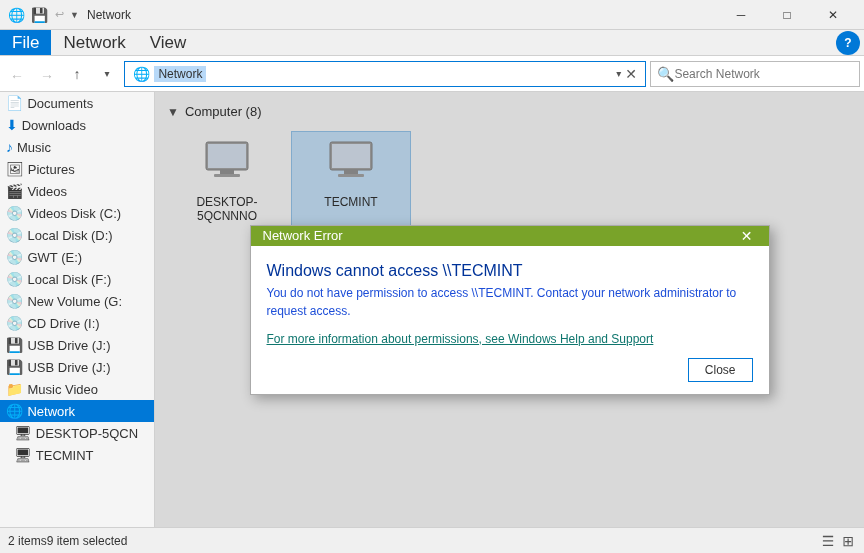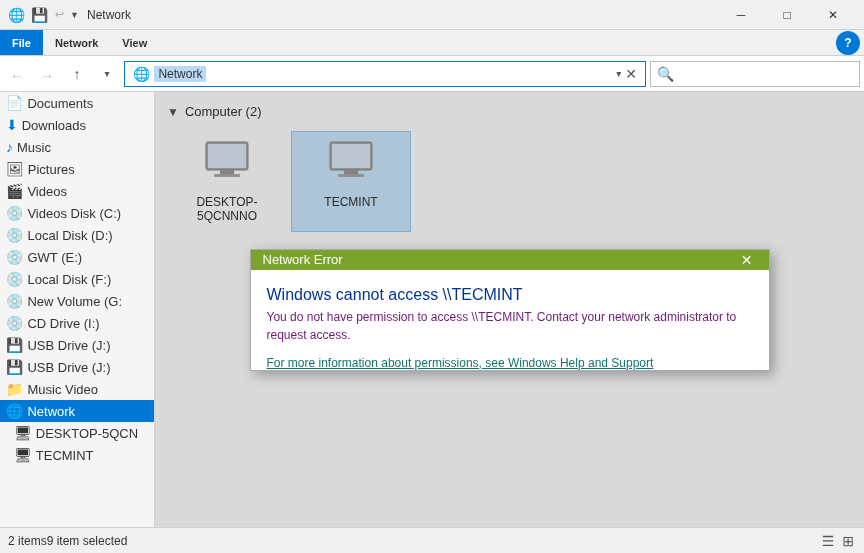--- a/index.html
+++ b/index.html
@@ -30,24 +30,23 @@
       background: #f0f0f0;
       border-bottom: 1px solid #d0d0d0;
       display: flex;
       align-items: center;
     }
     .ribbon-tab {
       padding: 0 12px;
       height: 100%;
       display: flex;
       align-items: center;
-      font-size: 11px;
+      font-size: 17px;
       cursor: pointer;
       color: #333;
-      font-weight: bold;
     }
     .ribbon-tab.active {
       background: #0078d7;
       color: #fff;
     }
     .ribbon-help {
       margin-left: auto;
       width: 24px; height: 24px;
       background: #0078d7;
       color: #fff;
@@ -225,21 +224,21 @@
     .modal-body {
       padding: 16px 16px 0 16px;
     }
     .modal-title-text {
       font-size: 16px;
       color: #003399;
       margin-bottom: 4px;
     }
     .modal-desc {
       font-size: 12px;
-      color: #701a75;
+      color: #1d4ed8;
       margin-bottom: 12px;
       line-height: 1.5;
     }
     .modal-link {
       color: #0f766e;
       text-decoration: underline;
       cursor: pointer;
       font-size: 12px;
     }
     .modal-footer {
@@ -290,20 +289,21 @@
   <div class="address-field">
     <div class="address-content">
       <span class="address-icon">🌐</span>
       <span class="address-text">Network</span>
     </div>
     <span class="address-arrow">▾</span>
     <span class="address-clear">✕</span>
   </div>
   <div class="search-box">
     <span class="search-icon">🔍</span>
+    <input type="text" placeholder="Search Network" style="">
   </div>
 </div>
 
 <div class="main-layout">
 
   <div class="sidebar">
     <div class="sidebar-item">
       <span class="sidebar-icon">📄</span>
       <span class="sidebar-item-label">Documents</span>
     </div>
@@ -369,21 +369,21 @@
     </div>
     <div class="sidebar-item sidebar-sub">
       <span class="sidebar-icon">🖥</span>
       <span class="sidebar-item-label">TECMINT</span>
     </div>
   </div>
 
   <div class="content-area" style="position:relative;">
     <div class="section-header">
       <span class="section-arrow">▼</span>
-      <span>Computer (2)</span>
+      <span>Computer (8)</span>
     </div>
     <div class="computers-grid">
       <div class="computer-item">
         <div class="computer-icon">
           <svg width="50" height="42" viewBox="0 0 50 42">
             <rect x="4" y="2" width="42" height="28" rx="2" fill="#aaa" stroke="#888" stroke-width="1"></rect>
             <rect x="6" y="4" width="38" height="24" fill="#dde8f5"></rect>
             <rect x="18" y="30" width="14" height="4" fill="#999"></rect>
             <rect x="12" y="34" width="26" height="3" rx="1" fill="#aaa"></rect>
           </svg>
@@ -407,20 +407,23 @@
       <div class="modal">
         <div class="modal-header">
           <span>Network Error</span>
           <button class="modal-close-btn">✕</button>
         </div>
         <div class="modal-body">
           <div class="modal-title-text">Windows cannot access \\TECMINT</div>
           <div class="modal-desc">You do not have permission to access \\TECMINT. Contact your network administrator to request access.</div>
           <a class="modal-link">For more information about permissions, see Windows Help and Support</a>
         </div>
+        <div class="modal-footer">
+          <button class="modal-btn">Close</button>
+        </div>
       </div>
     </div>
   </div>
 </div>
 
 <div class="status-bar">
   <span>2 items</span>
   <span>9 item selected</span>
   <div class="status-bar-right">
     <button class="view-btn">☰</button>

